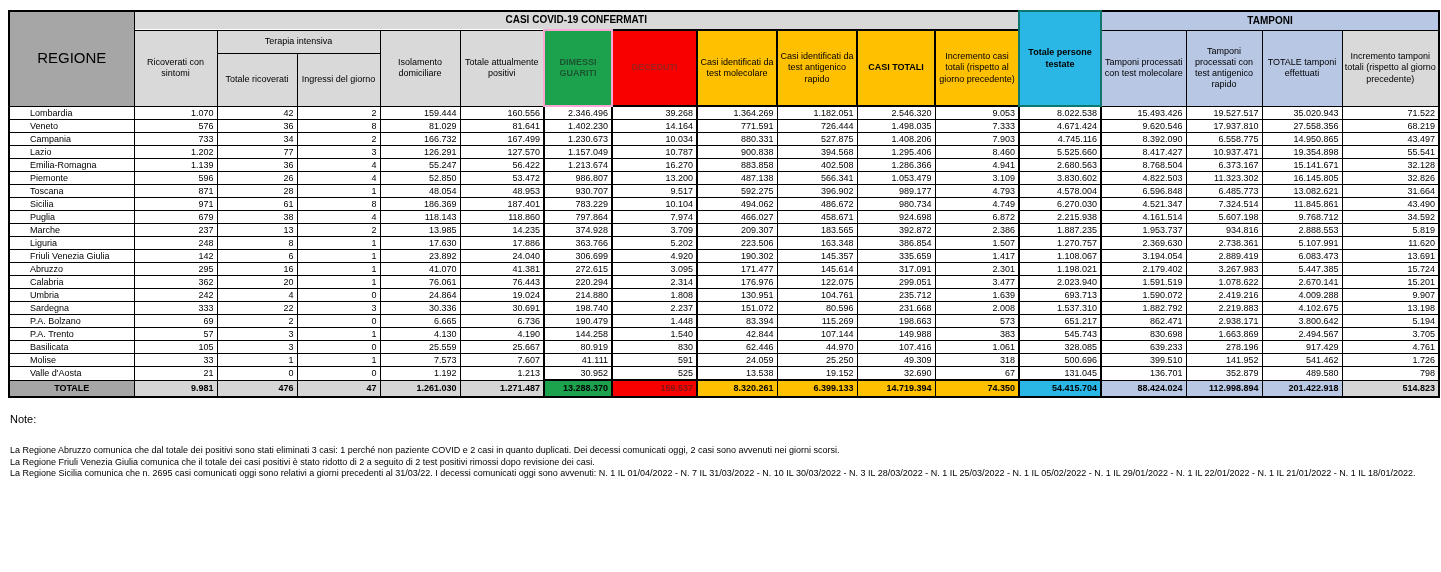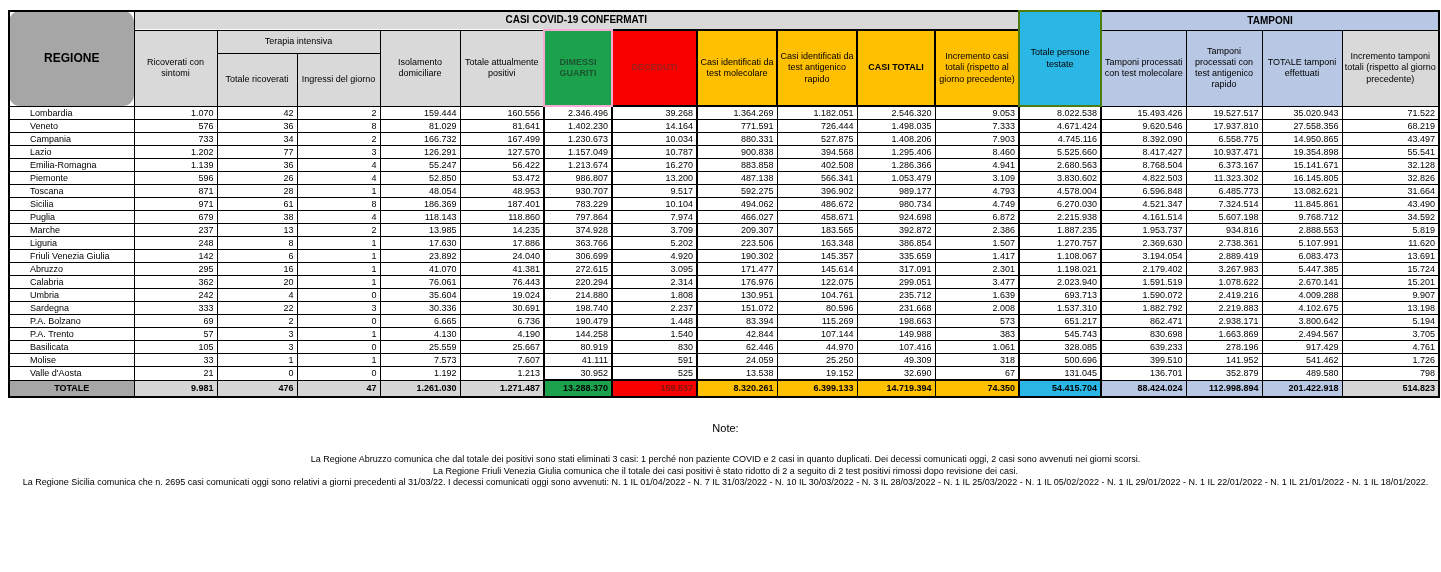--- a/index.html
+++ b/index.html
@@ -15,44 +15,44 @@
   thead th{
     font-size:9px;font-weight:normal;text-align:center;
     padding:1px 2px;line-height:1.25;white-space:normal;
   }
   .r1 th{height:15px;}
   .banner{font-size:10px;font-weight:bold;}
   .r2 .terapia-cell{height:20px;}
   .r3 th{height:50px;}
 
   .h-grey{background:var(--light-gray);}
-  .h-darkgrey{background:var(--mid-gray);font-weight:bold;font-size:12px;border-radius:11px;}
+  .h-darkgrey{background:var(--mid-gray);font-weight:normal;font-size:15px;}
   .h-green{background:var(--green);color:var(--dimessi-text);font-weight:bold;border:2px solid #f9a8d4;}
   .h-red{background:var(--red);color:var(--deceduti-text);font-weight:bold;border:2px solid #000;}
   .h-yellow{background:var(--yellow);border:2px solid #000;}
   .h-yellow.bold{font-weight:bold;}
-  .h-cyan{background:var(--cyan);border:2px solid #4d7c0f;font-weight:normal;}
+  .h-cyan{background:var(--cyan);border:2px solid #0f766e;font-weight:bold;}
   .h-blue{background:var(--light-blue);}
 
   tbody td{font-size:9px;height:12px;line-height:12px;padding:0 3px;white-space:nowrap;background:#fff;}
   td.region{text-align:left;padding-left:20px;}
   td.num{text-align:right;}
   .bl2{border-left:2px solid #000;}
   .br2{border-right:2px solid #000;}
 
   tr.totale td{font-weight:bold;height:15px;line-height:15px;font-size:9px;}
   .t-label{background:var(--mid-gray);text-align:center;}
   .t-gray{background:var(--totale-row-gray);}
   .t-green{background:var(--green);border:2px solid #000;}
   .t-red{background:var(--red);color:var(--totale-deceduti-text);border:2px solid #000;padding-left:28px;}
   .t-yellow{background:var(--yellow);border-top:2px solid #000;border-bottom:2px solid #000;}
   .t-cyan{background:var(--cyan);border:2px solid #000;}
   .t-blue{background:var(--light-blue);}
 
-  .notes{margin:24px 0 0 2px;text-align:center;}
+  .notes{margin:15px 0 0 2px;}
   .notes-title{font-size:11px;margin-bottom:20px;}
   .note-line{font-size:9px;line-height:11.5px;white-space:nowrap;}
 </style>
 </head>
 <body>
 
 <div class="wrap">
   <table>
     <colgroup>
       <col style="width:125px">
@@ -366,21 +366,21 @@
           <td class="num">1.591.519</td>
           <td class="num">1.078.622</td>
           <td class="num">2.670.141</td>
           <td class="num">15.201</td>
         </tr>
         <tr>
           <td class="region">Umbria</td>
           <td class="num">242</td>
           <td class="num">4</td>
           <td class="num">0</td>
-          <td class="num">35.604</td>
+          <td class="num">24.864</td>
           <td class="num">19.024</td>
           <td class="num bl2">214.880</td>
           <td class="num bl2 br2">1.808</td>
           <td class="num">130.951</td>
           <td class="num">104.761</td>
           <td class="num">235.712</td>
           <td class="num">1.639</td>
           <td class="num bl2 br2">693.713</td>
           <td class="num">1.590.072</td>
           <td class="num">2.419.216</td>

